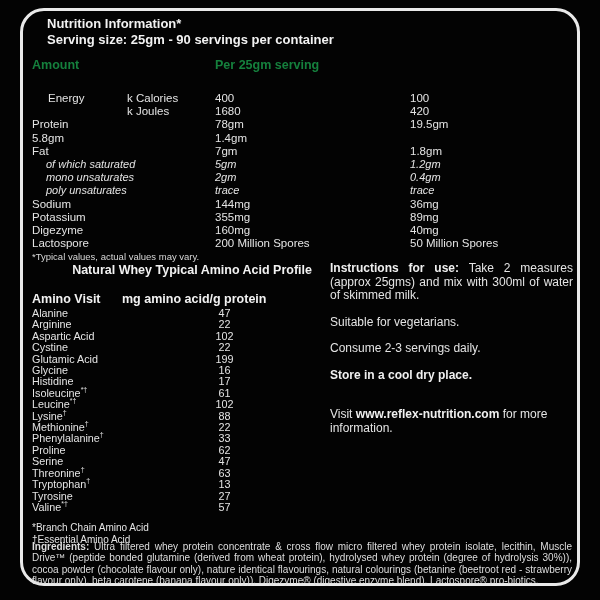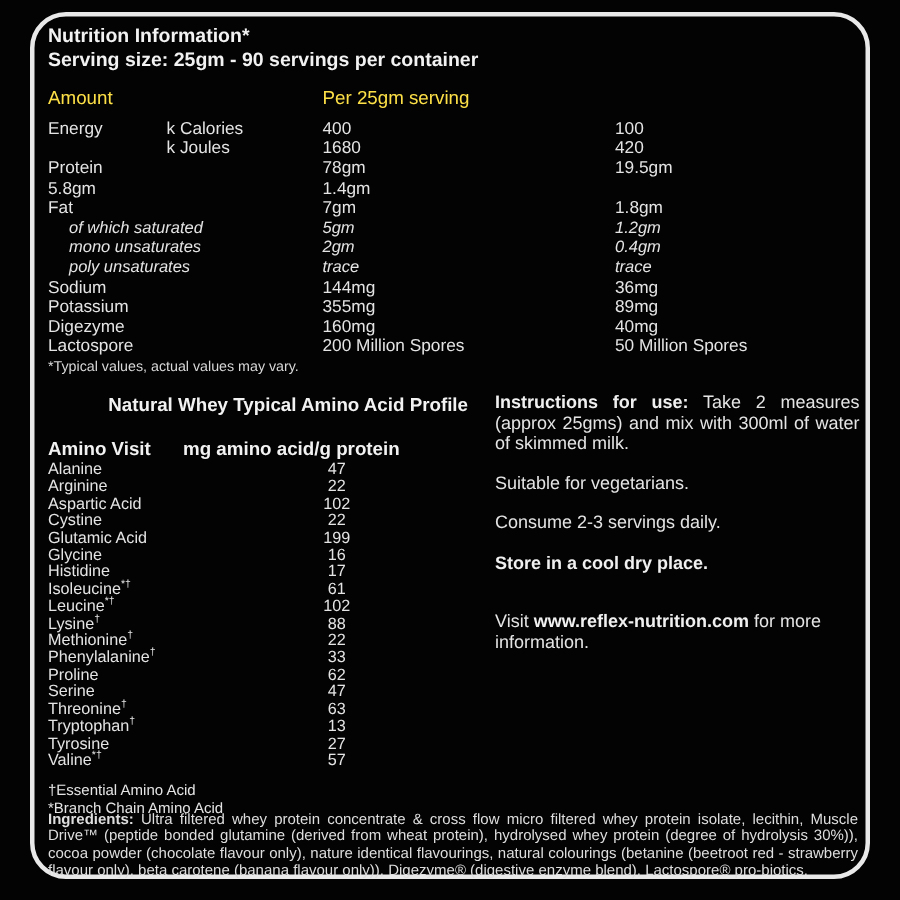--- a/index.html
+++ b/index.html
@@ -1,27 +1,27 @@
 <!DOCTYPE html>
 <html><head>
 <meta charset="utf-8">
 <style>
   html,body{margin:0;padding:0;background:#000;}
   .stage{position:relative;width:600px;height:600px;background:#030303;overflow:hidden;
          font-family:"Liberation Sans",sans-serif;color:#e4e4e4;}
   .border-frame{position:absolute;left:20px;top:8px;width:554px;height:572px;
                 border:3px solid #e9e9e9;border-radius:24px;}
   
-  .hdr{position:absolute;left:32px;top:16px;font-weight:bold;font-size:13px;line-height:16px;color:#f2f2f2;}
+  .hdr{position:absolute;left:47px;top:16px;font-weight:bold;font-size:13px;line-height:16px;color:#f2f2f2;}
   
   .ntable{position:absolute;left:32px;top:58px;width:540px;font-size:11.5px;}
   .nhead,.nrow{display:grid;grid-template-columns:183px 195px 1fr;}
-  .nhead{font-weight:normal;font-size:12.5px;color:#fde047;margin-bottom:8px;}
+  .nhead{font-weight:bold;font-size:12.5px;color:#15803d;margin-bottom:20px;}
   .nrow{line-height:13.2px;}
-  .nrow .c1 .lbl{display:inline-block;width:79px;}
+  .nrow .c1 .lbl{display:inline-block;width:79px;margin-left:16px;}
   .nrow.it{font-style:italic;font-size:11px;}
   .nrow.it .c1{padding-left:14px;}
   .nfoot{font-size:9.5px;margin-top:1px;color:#d8d8d8;}
   
   .amino{position:absolute;left:32px;top:263px;width:280px;}
   .atitle{font-weight:bold;font-size:12.5px;color:#f2f2f2;margin-bottom:15px;text-align:right;}
   .ahead{font-weight:bold;font-size:12.5px;color:#f2f2f2;display:flex;margin-bottom:2px;}
   .ahead .h1{width:90px;}
   .arow{display:grid;grid-template-columns:150px 85px;line-height:11.4px;font-size:10.8px;}
   .arow .av{text-align:center;}
@@ -193,22 +193,22 @@
         <div class="arow" data-interactable="false">
           <div class="an" data-interactable="false">Tyrosine</div>
           <div class="av" data-interactable="false">27</div>
         </div>
         <div class="arow" data-interactable="false">
           <div class="an" data-interactable="false">Valine<sup>*†</sup></div>
           <div class="av" data-interactable="false">57</div>
         </div>
       </div>
     <div class="afoot" data-interactable="false">
+      <div data-interactable="false">*Branch Chain Amino Acid</div>
       <div data-interactable="false">†Essential Amino Acid</div>
-      <div data-interactable="false">*Branch Chain Amino Acid</div>
     </div>
   </div>
 
   <div class="instr" data-interactable="false">
     <p class="p1" data-interactable="false"><span class="bold" data-interactable="false">Instructions for use:</span><span data-interactable="false"> Take 2 measures (approx 25gms) and mix with 300ml of water of skimmed milk.</span></p>
     <p data-interactable="false">Suitable for vegetarians.</p>
     <p data-interactable="false">Consume 2-3 servings daily.</p>
     <p class="bold" data-interactable="false">Store in a cool dry place.</p>
     <p class="gap-big" data-interactable="false"><span data-interactable="false">Visit </span><span class="bold" data-interactable="false">www.reflex-nutrition.com</span><span data-interactable="false"> for more information.</span></p>
   </div>

